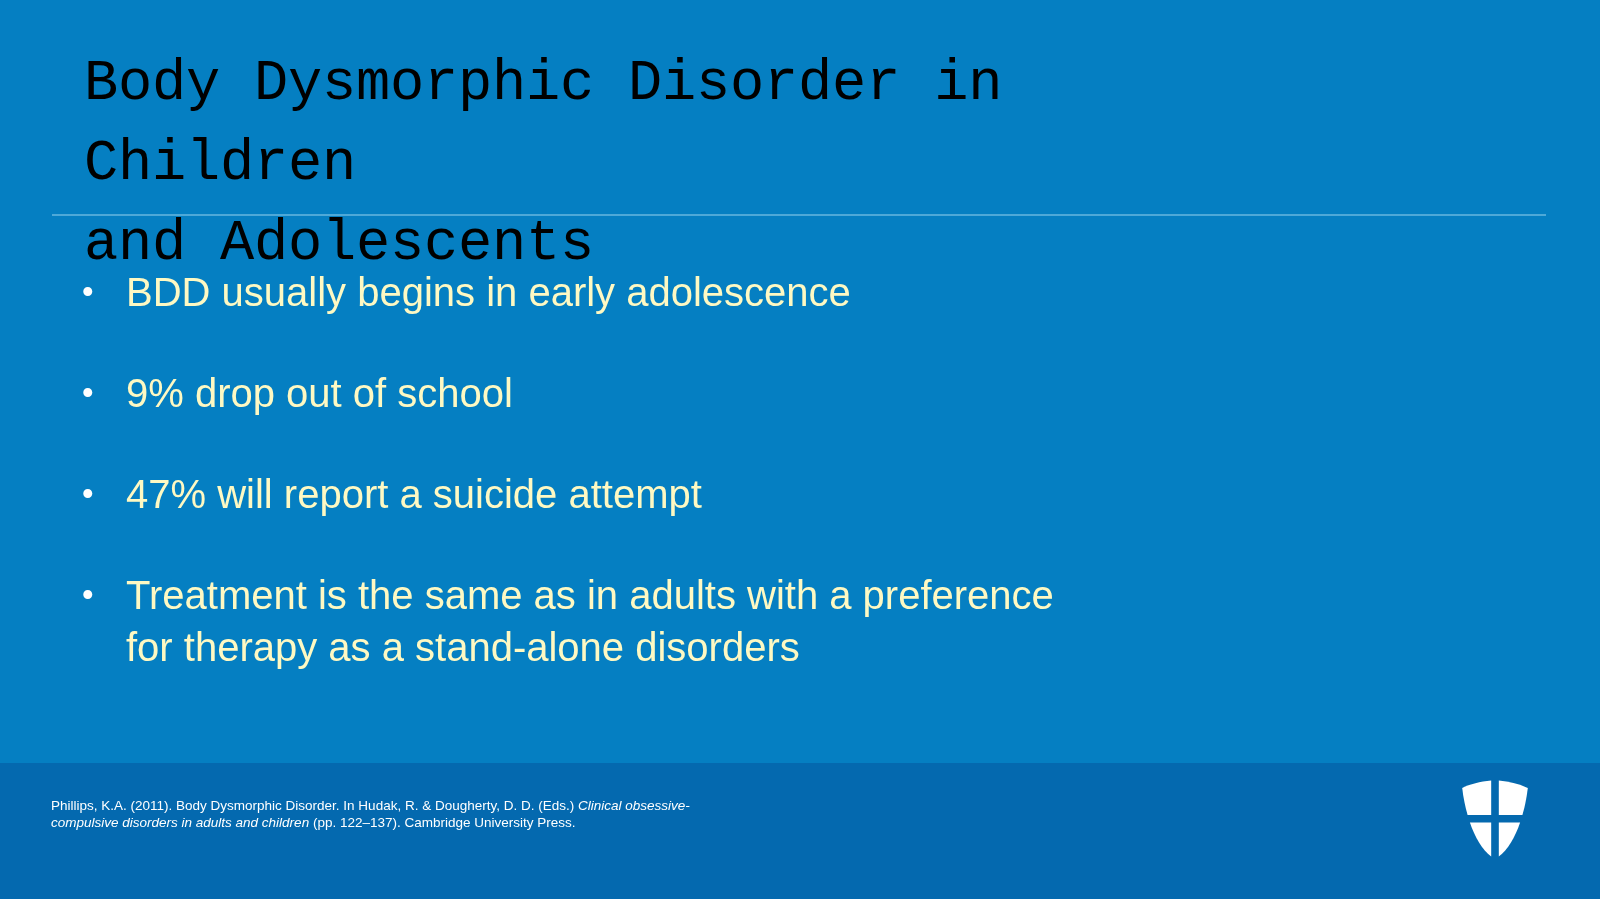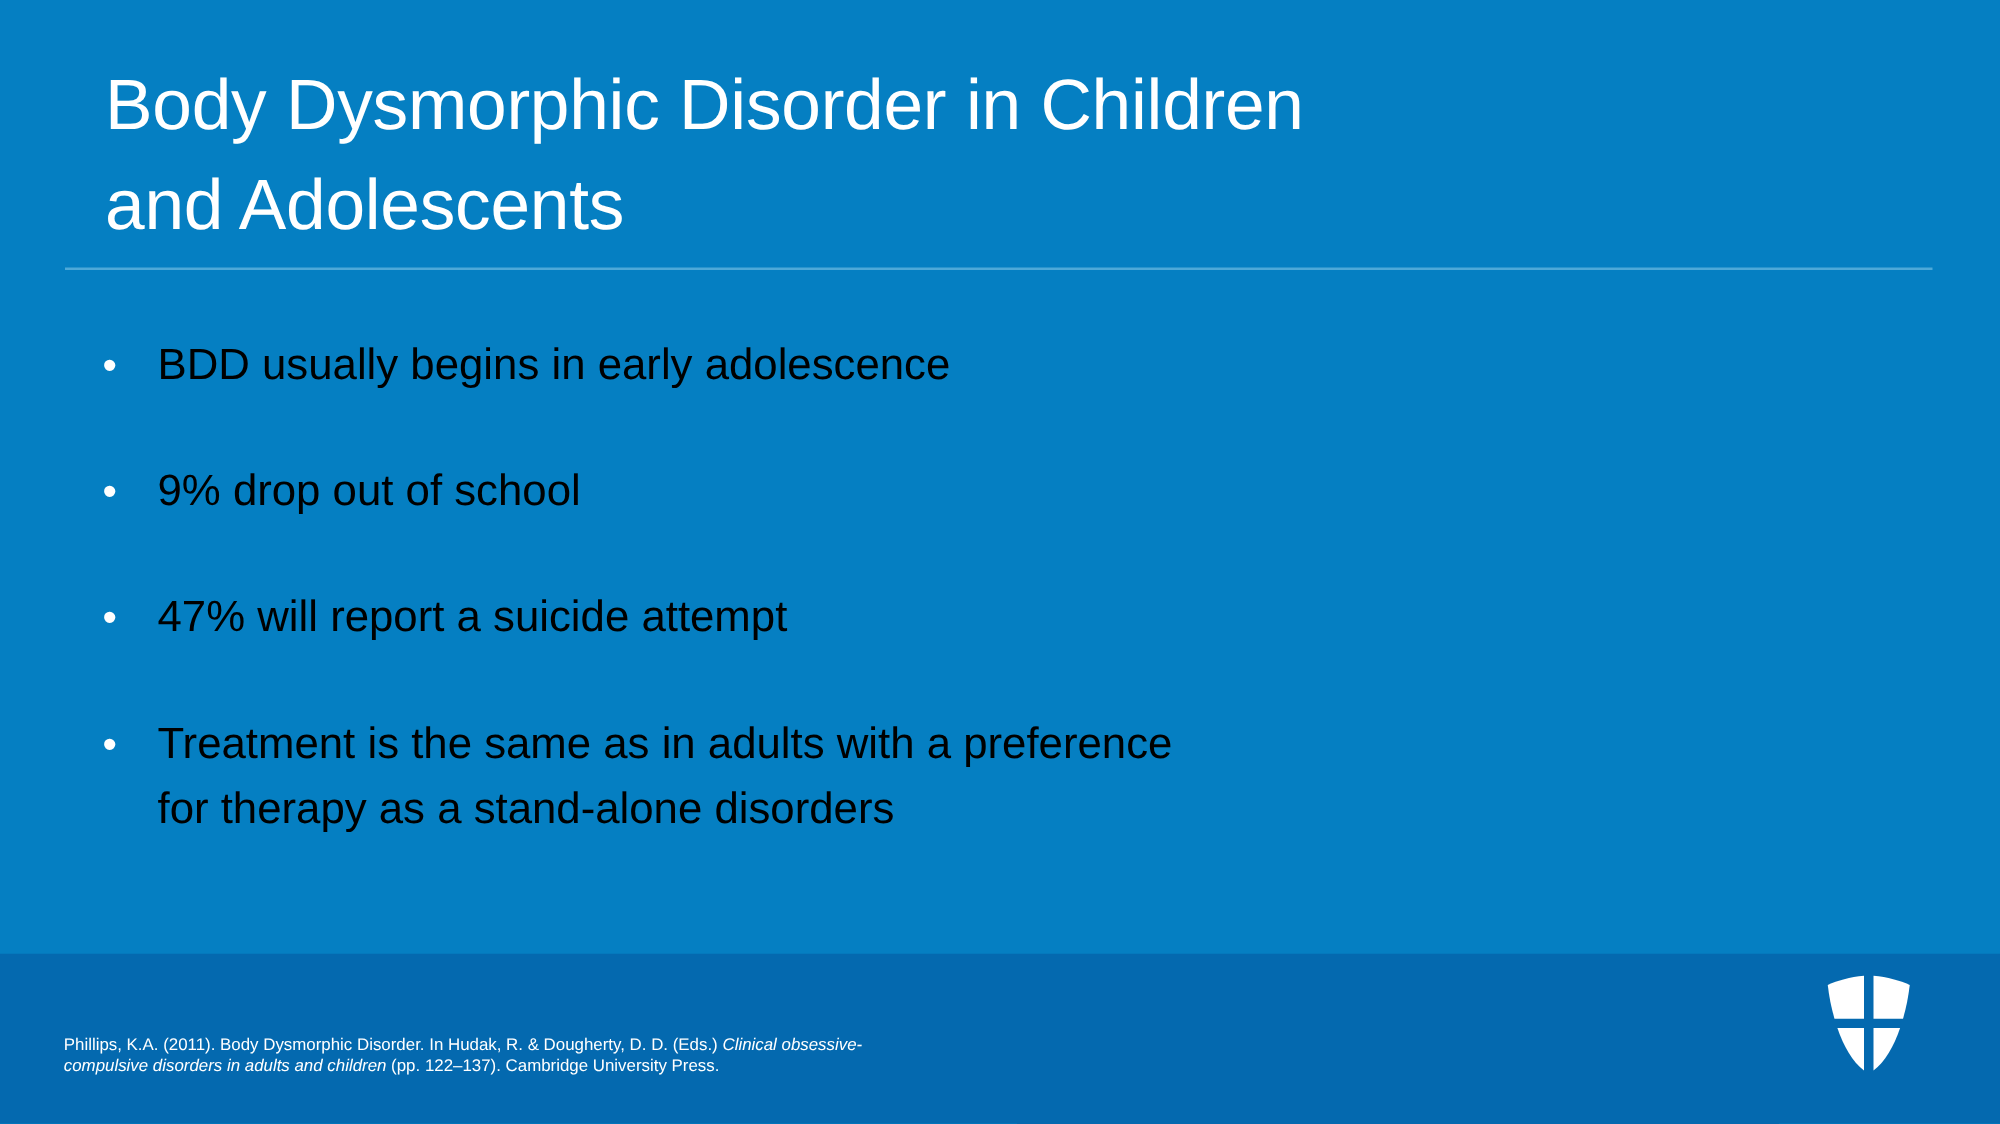--- a/index.html
+++ b/index.html
@@ -26,26 +26,27 @@
 
   
   #title-block {
     position: absolute;
     left: 84px;
     top: 44px;
     width: 1100px;
   }
 
   #slide-title {
-    color: #ffffff;
+    color: #000000;
     font-size: 57px;
     line-height: 80px;
     font-weight: 400;
     letter-spacing: -0.2px;
     white-space: pre-line;
+    font-family: Liberation Mono, monospace;
   }
 
   #title-rule {
     position: absolute;
     left: 52px;
     top: 214px;
     width: 1494px;
     height: 2px;
     background: #4ea9d8;
   }
@@ -70,41 +71,41 @@
     flex: 0 0 48px;
     color: #ffffff;
     font-size: 33px;
     line-height: 52px;
     text-align: left;
     padding-left: 4px;
   }
 
   .bullet-text {
     flex: 1 1 auto;
-    color: #000000;
-    font-size: 35px;
+    color: #fef9c3;
+    font-size: 40px;
     line-height: 52px;
     font-weight: 400;
     white-space: pre-line;
   }
 
   
   #footer-band {
     position: absolute;
     left: 0;
     top: 763px;
     width: 1600px;
     height: 136px;
     background: #0469af;
   }
 
   #citation {
     position: absolute;
     left: 51px;
-    top: 827px;
+    top: 797px;
     width: 700px;
     color: #ffffff;
     font-size: 13.5px;
     line-height: 17px;
     font-weight: 400;
   }
 
   #citation .ital { font-style: italic; }
 
   

